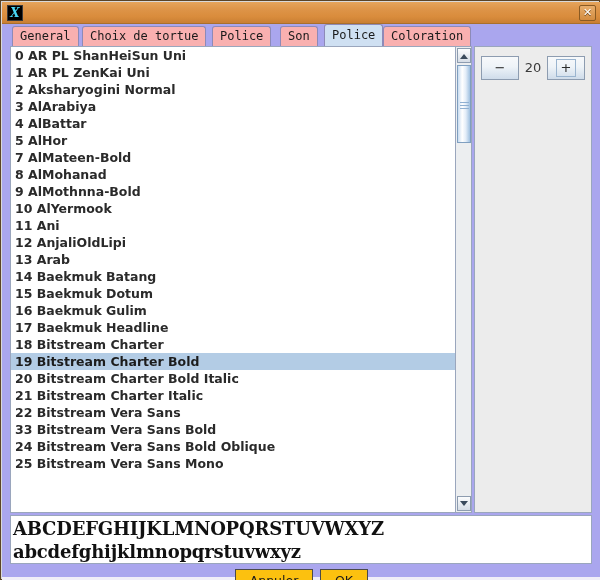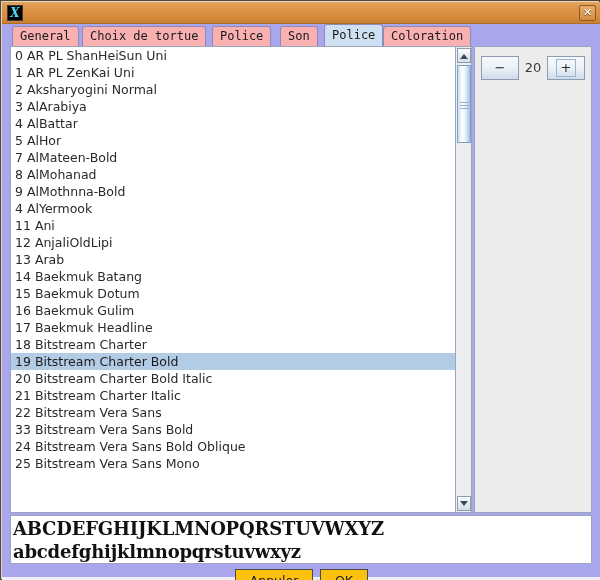--- a/index.html
+++ b/index.html
@@ -121,20 +121,21 @@
     box-sizing: border-box;
     background: #ffffff;
     border: 1px solid #9aa6bd;
     overflow: hidden;
   }
   #listitems {
     position: absolute;
     left: 0; top: 0;
     width: 444px;
     height: 100%;
+    font-weight: bold;
   }
   .list-item {
     height: 17px;
     line-height: 17px;
     padding: 0 0 0 4px;
     font-family: "DejaVu Sans", sans-serif;
     font-size: 12.5px;
     color: #2a2a2a;
     white-space: nowrap;
     overflow: hidden;
@@ -321,21 +322,21 @@
       <div id="listitems">
         <div class="list-item">0 AR PL ShanHeiSun Uni</div>
         <div class="list-item">1 AR PL ZenKai Uni</div>
         <div class="list-item">2 Aksharyogini Normal</div>
         <div class="list-item">3 AlArabiya</div>
         <div class="list-item">4 AlBattar</div>
         <div class="list-item">5 AlHor</div>
         <div class="list-item">7 AlMateen-Bold</div>
         <div class="list-item">8 AlMohanad</div>
         <div class="list-item">9 AlMothnna-Bold</div>
-        <div class="list-item">4 AlYermook</div>
+        <div class="list-item">10 AlYermook</div>
         <div class="list-item">11 Ani</div>
         <div class="list-item">12 AnjaliOldLipi</div>
         <div class="list-item">13 Arab</div>
         <div class="list-item">14 Baekmuk Batang</div>
         <div class="list-item">15 Baekmuk Dotum</div>
         <div class="list-item">16 Baekmuk Gulim</div>
         <div class="list-item">17 Baekmuk Headline</div>
         <div class="list-item">18 Bitstream Charter</div>
         <div class="list-item selected">19 Bitstream Charter Bold</div>
         <div class="list-item">20 Bitstream Charter Bold Italic</div>

